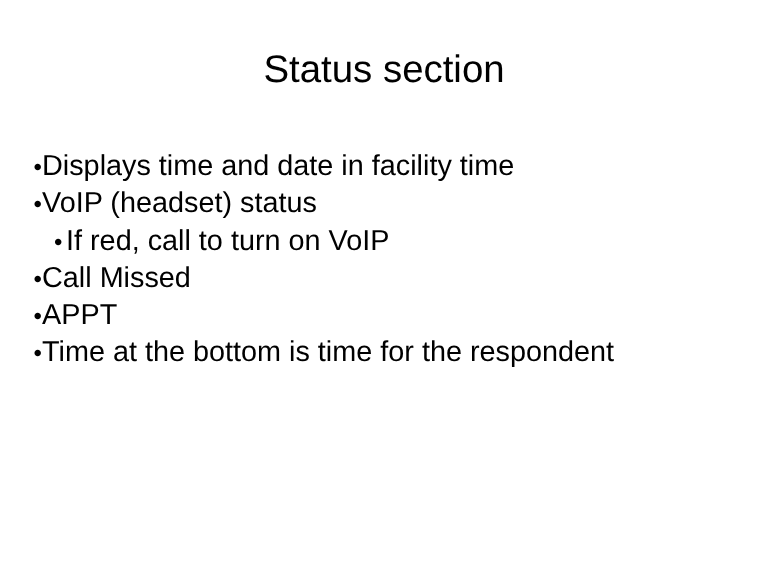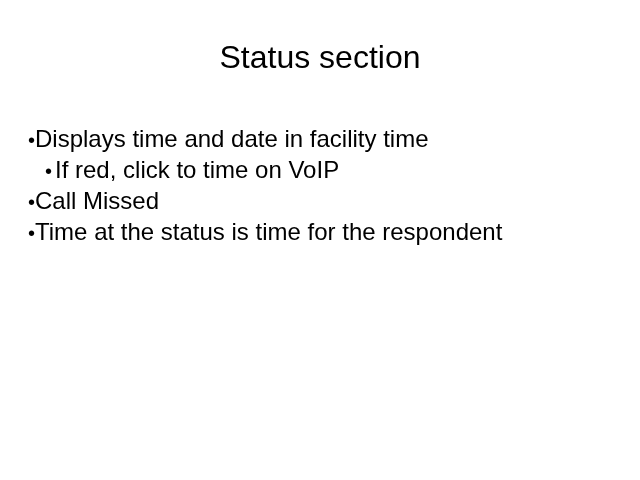--- a/index.html
+++ b/index.html
@@ -70,18 +70,20 @@
 </style>
 </head>
 <body>
 
 <div class="slide">
 
   <div class="slide-title">Status section</div>
 
   <div class="body-block">
       <div class="bullet-line level-1"><span class="bullet-glyph">•</span><span class="bullet-text">Displays time and date in facility time</span></div>
-      <div class="bullet-line level-2"><span class="bullet-glyph">•</span><span class="bullet-text">If red, click to time on VoIP</span></div>
+      <div class="bullet-line level-1"><span class="bullet-glyph">•</span><span class="bullet-text">VoIP (headset) status</span></div>
+      <div class="bullet-line level-2"><span class="bullet-glyph">•</span><span class="bullet-text">If red, call to turn on VoIP</span></div>
       <div class="bullet-line level-1"><span class="bullet-glyph">•</span><span class="bullet-text">Call Missed</span></div>
-      <div class="bullet-line level-1"><span class="bullet-glyph">•</span><span class="bullet-text">Time at the status is time for the respondent</span></div>
+      <div class="bullet-line level-1"><span class="bullet-glyph">•</span><span class="bullet-text">APPT</span></div>
+      <div class="bullet-line level-1"><span class="bullet-glyph">•</span><span class="bullet-text">Time at the bottom is time for the respondent</span></div>
     </div>
 
 </div>
 
 </body></html>

